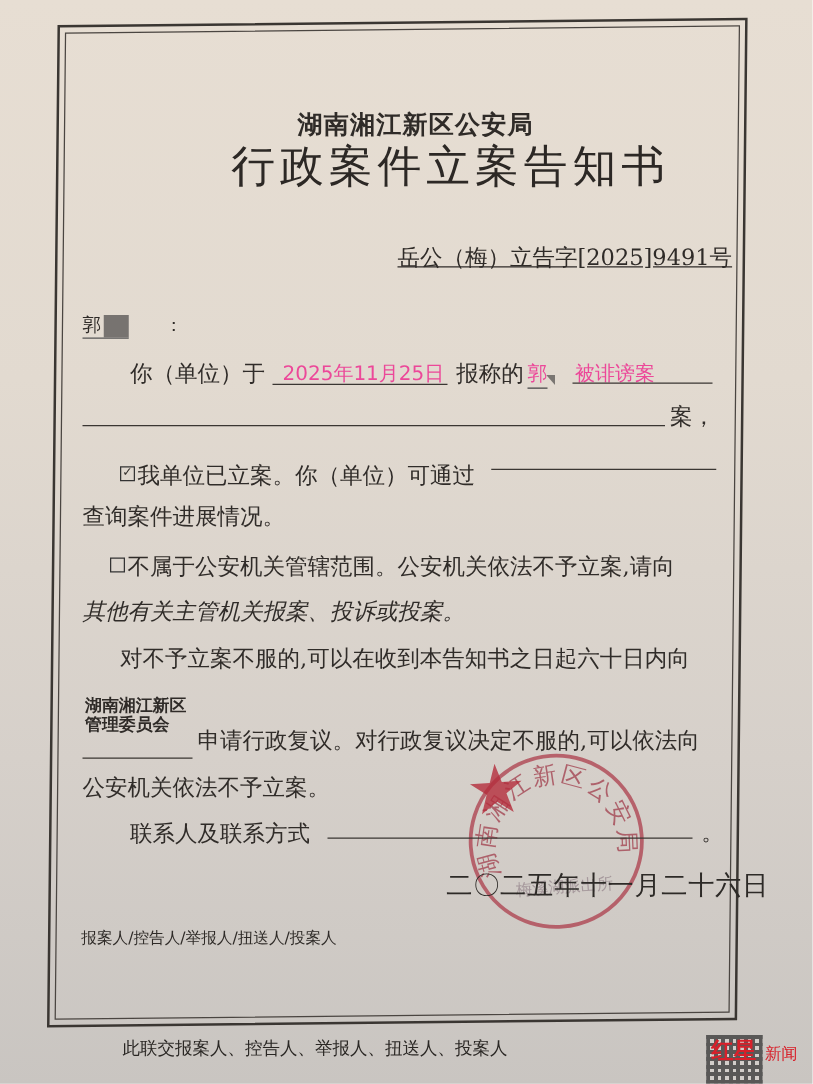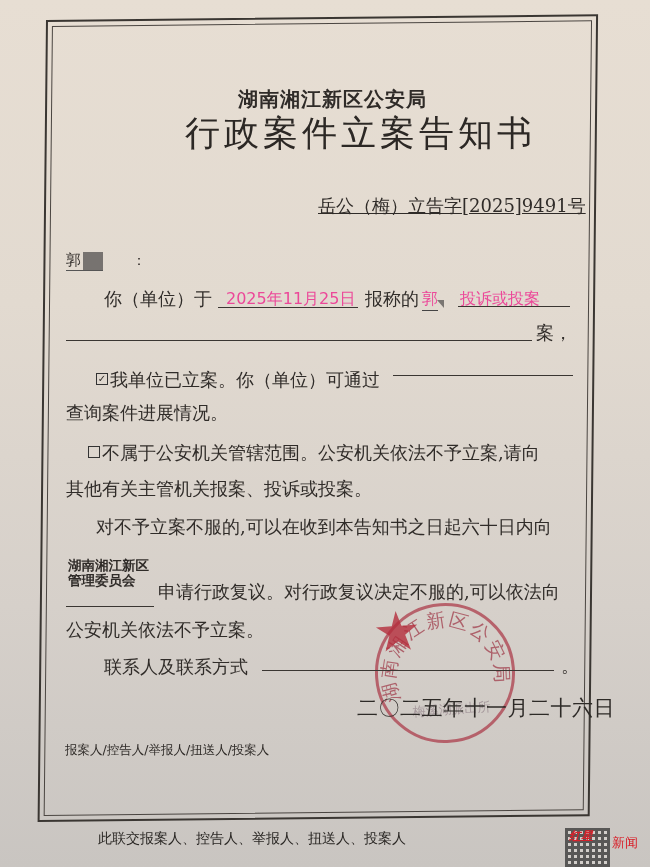--- a/index.html
+++ b/index.html
@@ -46,21 +46,21 @@
   .stamp-sub { position: absolute; left: 32px; top: 95px; font-size: 13px; color: rgba(130, 110, 120, 0.55); font-family: "DejaVu Sans", sans-serif; letter-spacing: 0; }
   .date { left: 357px; top: 694px; font-size: 21px; font-family: "DejaVu Sans", sans-serif; color: #2d2a27; letter-spacing: 0.5px; }
   .roles { left: 65px; top: 742px; }
   .footer-note { left: 78px; top: 830px; font-size: 14px; font-family: "DejaVu Sans", sans-serif; color: #2a2724; margin-left: 20px; }
   .watermark { position: absolute; left: 565px; top: 828px; width: 85px; height: 39px; }
   .qr { position: absolute; left: 0; top: 0; width: 45px; height: 39px;
         background:
           repeating-linear-gradient(90deg, #333 0 3px, transparent 3px 6px),
           repeating-linear-gradient(0deg, #333 0 3px, #d5d1cd 3px 6px);
         opacity: 0.75; }
-  .wm-logo { position: absolute; left: 4px; top: 0px; font-size: 12px; font-weight: bold; color: #d8202a; font-family: "DejaVu Sans", sans-serif; font-style: italic; }
+  .wm-logo { position: absolute; left: 4px; top: 0px; font-size: 18px; font-weight: bold; color: #d8202a; font-family: "DejaVu Sans", sans-serif; }
   .wm-text { position: absolute; left: 47px; top: 6px; font-size: 13px; color: #d8202a; font-family: "DejaVu Serif", serif; }
 </style>
 </head>
 <body>
 
 <div class="sheet">
 
   <div class="frame-outer">
     <div class="frame-inner"></div>
   </div>
@@ -73,35 +73,35 @@
     <span>郭</span><span class="redact"></span>
   </div>
   <div class="abs colon">：</div>
 
   <div class="abs body-text" style="left:104px; top:287px;">你（单位）于</div>
   <div class="abs fill-text" style="left:226px; top:289px;">2025年11月25日</div>
   <div class="line" style="left:218px; top:307px; width:140px;"></div>
   <div class="abs body-text" style="left:365px; top:287px;">报称的</div>
   <div class="abs fill-text" style="left:422px; top:289px; border-bottom:1px solid #444;">郭</div>
   <div class="abs" style="left:437px; top:300px; width:0; height:0; border-left:7px solid transparent; border-top:8px solid #7a7672;"></div>
-  <div class="abs fill-text" style="left:460px; top:289px;">投诉或投案</div>
+  <div class="abs fill-text" style="left:460px; top:289px;">被诽谤案</div>
   <div class="line" style="left:458px; top:306px; width:112px;"></div>
   <div class="line" style="left:66px; top:340px; width:466px;"></div>
   <div class="abs body-text" style="left:536px; top:321px;">案，</div>
 
   <div class="abs body-text" style="left:96px; top:368px;">
     <span class="checkbox">✓</span><span>我单位已立案。你（单位）可通过</span>
   </div>
   <div class="line" style="left:393px; top:375px; width:180px;"></div>
   <div class="abs body-text" style="left:66px; top:401px;">查询案件进展情况。</div>
 
   <div class="abs body-text" style="left:88px; top:441px;">
     <span class="checkbox"></span><span>不属于公安机关管辖范围。公安机关依法不予立案,请向</span>
   </div>
-  <div class="abs body-text" style="left:66px; top:477px;">其他有关主管机关报案、投诉或投案。</div>
+  <div class="abs body-text" style="left:66px; top:477px;font-style:italic;">其他有关主管机关报案、投诉或投案。</div>
 
   <div class="abs bureau-fill">湖南湘江新区管理委员会</div>
   <div class="abs body-text" style="left:96px; top:515px;">对不予立案不服的,可以在收到本告知书之日起六十日内向</div>
   <div class="line" style="left:66px; top:606px; width:88px;"></div>
   <div class="abs body-text" style="left:158px; top:580px;">申请行政复议。对行政复议决定不服的,可以依法向</div>
   <div class="abs body-text" style="left:66px; top:618px;">公安机关依法不予立案。</div>
 
   <div class="stamp">
     <svg width="134" height="134" viewBox="0 0 134 134">
       <defs>

